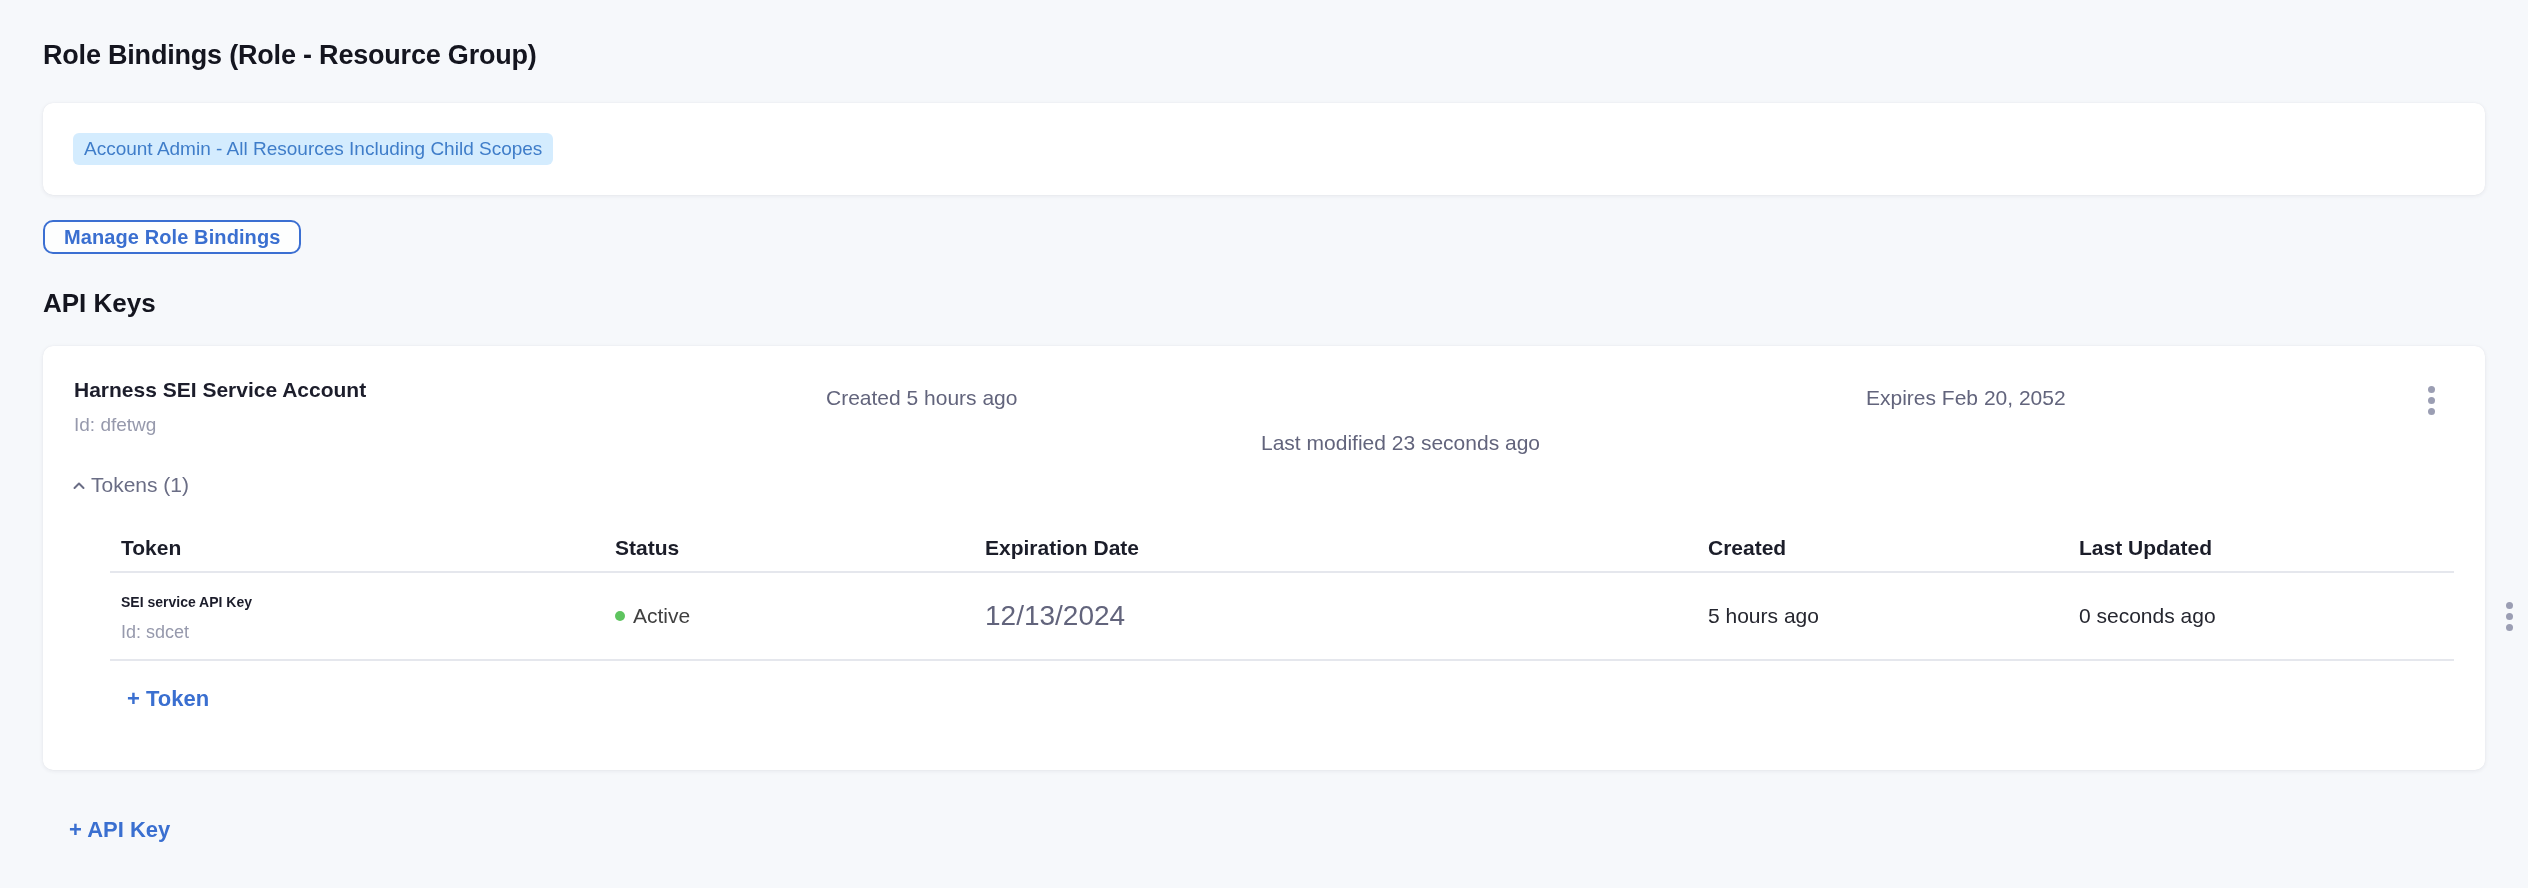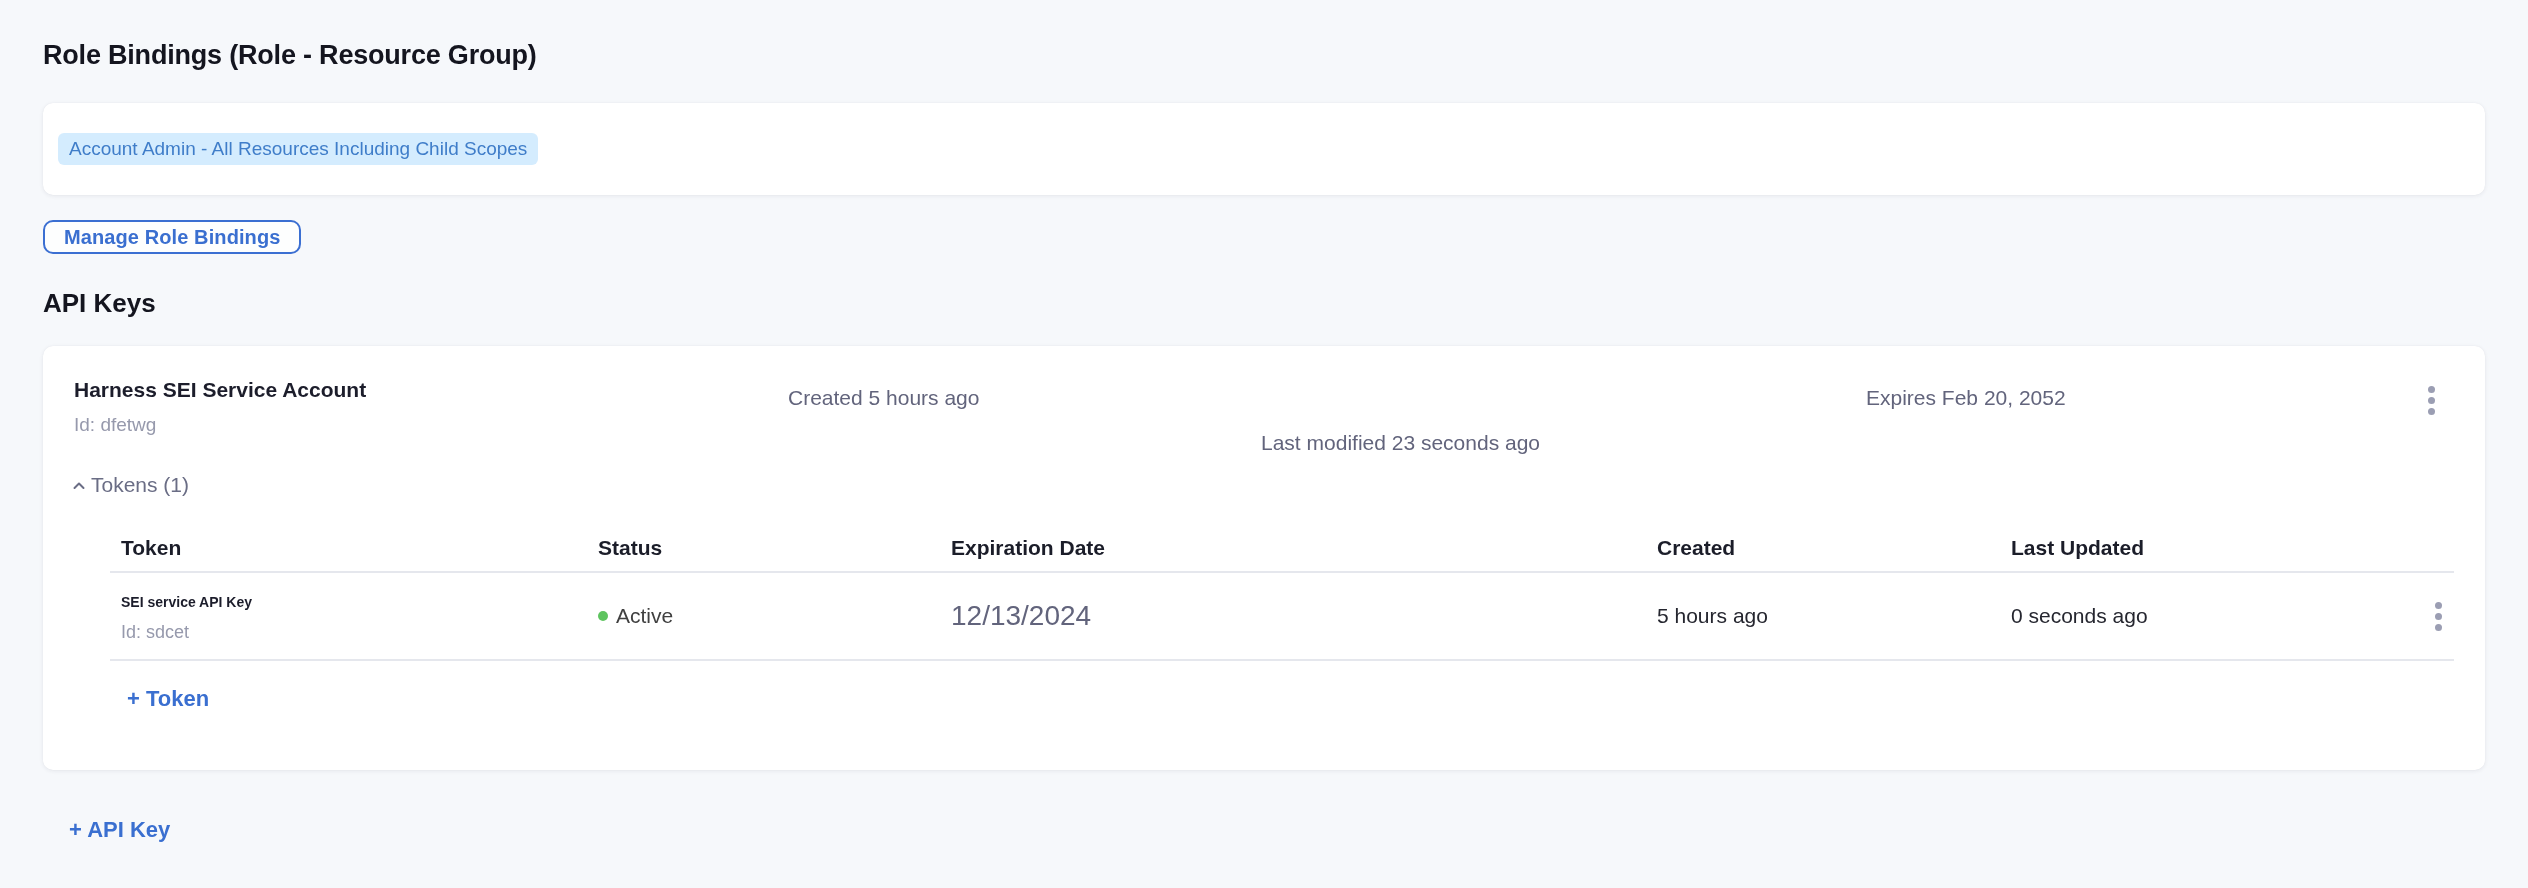--- a/index.html
+++ b/index.html
@@ -23,21 +23,21 @@
   .card {
     background: #ffffff;
     border-radius: 10px;
     box-shadow: 0 1px 4px rgba(40, 41, 61, 0.08), 0 0 1px rgba(40,41,61,0.08);
   }
   .rb-card {
     margin-top: 33px;
     height: 92px;
     display: flex;
     align-items: center;
-    padding-left: 15px;
+    padding-left: 30px;
   }
   .role-badge {
     background: #d4ecfe;
     color: #3f7dc9;
     font-size: 19px;
     line-height: 19px;
     padding: 6px 11px 7px 11px;
     border-radius: 6px;
     white-space: nowrap;
   }
@@ -75,21 +75,21 @@
   .account-header { position: relative; height: 96px; }
   .account-name {
     position: absolute; left: 31px; top: 32px;
     font-size: 21px; font-weight: 700; color: #1c1d2b;
   }
   .account-id {
     position: absolute; left: 31px; top: 68px;
     font-size: 19px; color: #9699ac;
   }
   .meta { position: absolute; top: 40px; font-size: 21px; color: #62647c; }
-  .meta-created  { left: 745px; }
+  .meta-created  { left: 783px; }
   .meta-modified { left: 1218px; margin-top: 45px; }
   .meta-expires  { left: 1823px; }
 
   .kebab {
     position: absolute; right: 44px; top: 34px;
     display: flex; flex-direction: column; gap: 4px;
     padding: 6px; cursor: pointer; border-radius: 6px;
   }
   .kebab i { width: 7px; height: 7px; border-radius: 50%; background: #9b9eb3; }
 
@@ -98,20 +98,21 @@
     display: inline-flex; align-items: center; gap: 3px;
     font-size: 21px; color: #6a6d85; cursor: pointer; line-height: 26px;
   }
   .chevron-up-svg { display: block; margin-top: 2px; }
 
   .token-table { margin: 26px 31px 0 67px; }
   .trow {
     display: grid;
     grid-template-columns: 477px 353px 706px 354px 410px 1fr;
     align-items: center;
+    gap: 17px;
   }
   .thead { height: 48px; }
   .thead > div {
     font-size: 21px; font-weight: 700; color: #1b1d29; padding-left: 11px;
   }
   .tsep { border-bottom: 2px solid #e5e7ed; }
   .tbodyrow { height: 88px; border-bottom: 2px solid #e5e7ed; }
   .tbodyrow > div { padding-left: 11px; }
   .token-name { font-size: 14px; font-weight: 700; color: #1c1d2b; line-height: 24px; }
   .token-id { font-size: 18px; color: #9699ac; margin-top: 8px; }

